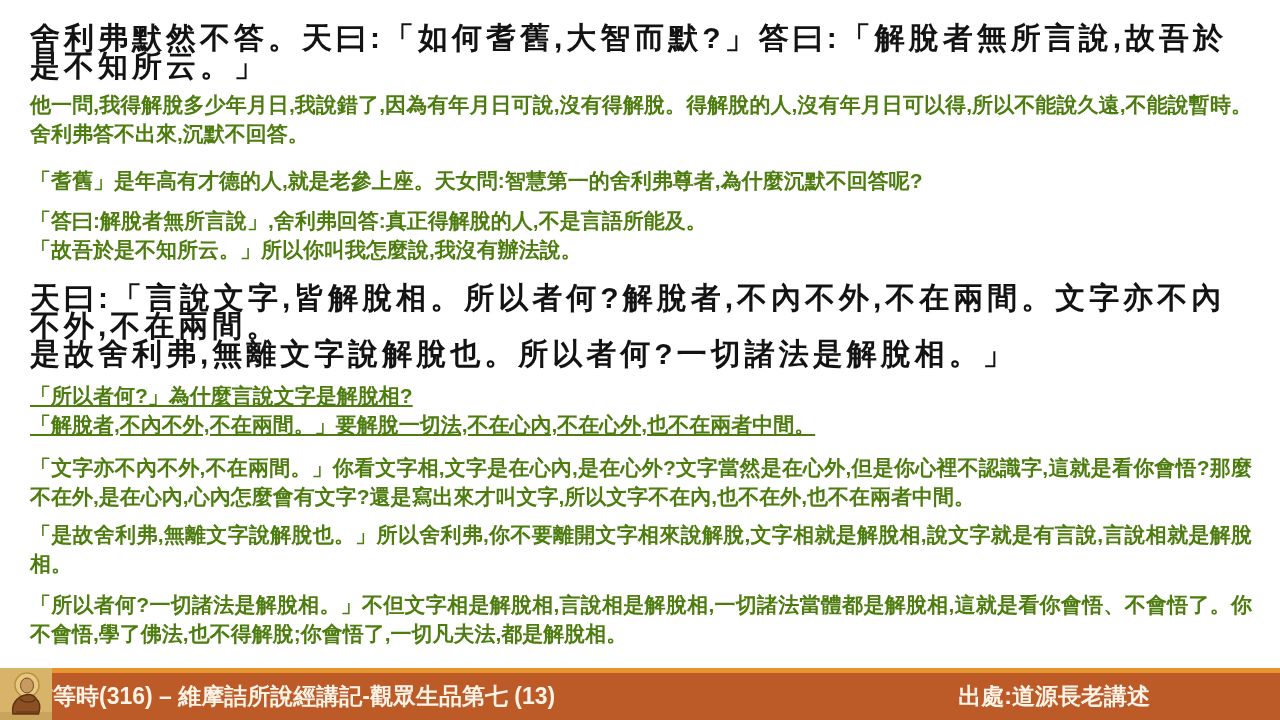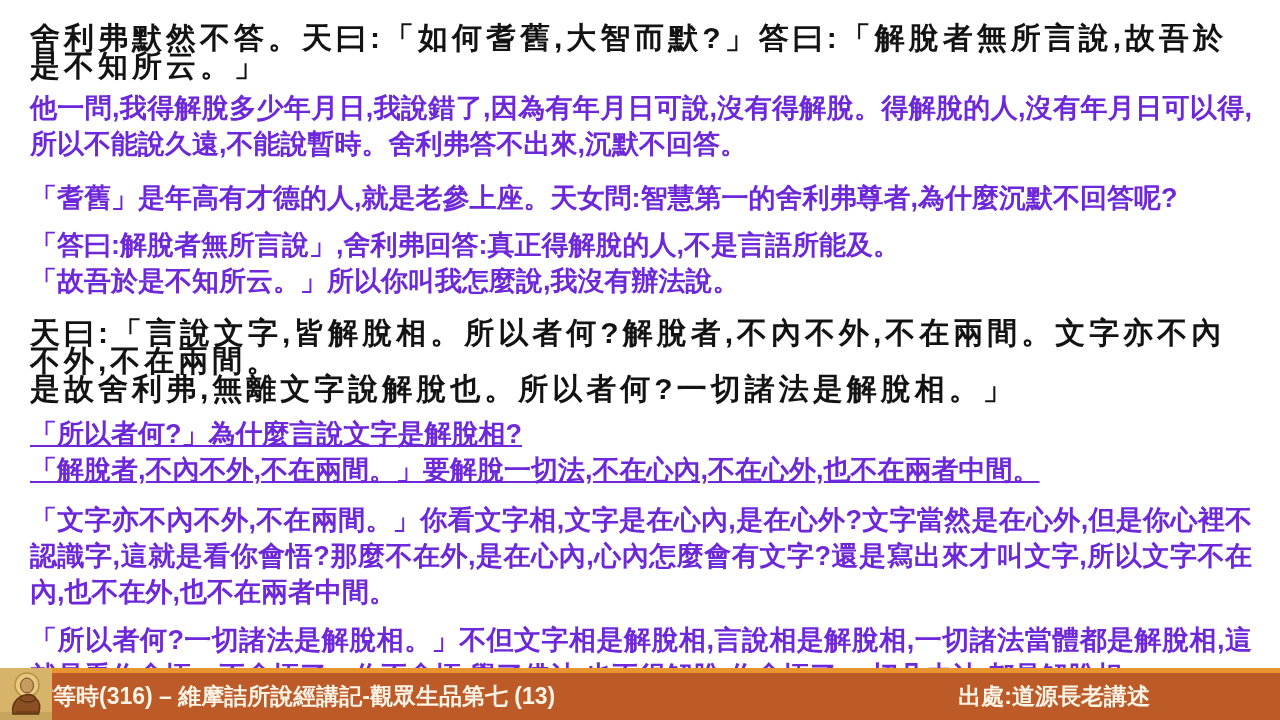--- a/index.html
+++ b/index.html
@@ -15,23 +15,23 @@
     position: absolute;
     left: 0; top: 0;
     width: 1280px;
     height: 668px;
     box-sizing: border-box;
     padding: 24px 28px 0 30px;
     overflow: hidden;
   }
   .para {
     margin: 0;
-    font-size: 27px;
-    line-height: 36px;
-    color: #6d28d9;
+    font-size: 21px;
+    line-height: 29px;
+    color: #4d7c0f;
     font-weight: bold;
     text-align: justify;
     white-space: pre-line;
   }
   .head {
     color: #131313;
     font-size: 30px;
     line-height: 28px;
     letter-spacing: 4px;
     text-align: left;
@@ -80,20 +80,21 @@
   <p class="para head">舍利弗默然不答。天曰:「如何耆舊,大智而默?」答曰:「解脫者無所言說,故吾於是不知所云。」</p>
   <p class="para mt10">他一問,我得解脫多少年月日,我說錯了,因為有年月日可說,沒有得解脫。得解脫的人,沒有年月日可以得,所以不能說久遠,不能說暫時。舍利弗答不出來,沉默不回答。</p>
   <p class="para mt18">「耆舊」是年高有才德的人,就是老參上座。天女問:智慧第一的舍利弗尊者,為什麼沉默不回答呢?</p>
   <p class="para mt11">「答曰:解脫者無所言說」,舍利弗回答:真正得解脫的人,不是言語所能及。
 「故吾於是不知所云。」所以你叫我怎麼說,我沒有辦法說。</p>
   <p class="para head mt20">天曰:「言說文字,皆解脫相。所以者何?解脫者,不內不外,不在兩間。文字亦不內不外,不在兩間。
 是故舍利弗,無離文字說解脫也。所以者何?一切諸法是解脫相。」</p>
   <p class="para mt13">「所以者何?」為什麼言說文字是解脫相?
 「解脫者,不內不外,不在兩間。」要解脫一切法,不在心內,不在心外,也不在兩者中間。</p>
   <p class="para mt14">「文字亦不內不外,不在兩間。」你看文字相,文字是在心內,是在心外?文字當然是在心外,但是你心裡不認識字,這就是看你會悟?那麼不在外,是在心內,心內怎麼會有文字?還是寫出來才叫文字,所以文字不在內,也不在外,也不在兩者中間。</p>
+  <p class="para mt9">「是故舍利弗,無離文字說解脫也。」所以舍利弗,你不要離開文字相來說解脫,文字相就是解脫相,說文字就是有言說,言說相就是解脫相。</p>
   <p class="para mt12">「所以者何?一切諸法是解脫相。」不但文字相是解脫相,言說相是解脫相,一切諸法當體都是解脫相,這就是看你會悟、不會悟了。你不會悟,學了佛法,也不得解脫;你會悟了,一切凡夫法,都是解脫相。</p>
 </main>
 
 <footer class="footer">
   <span class="footer-text">方等時(316) – 維摩詰所說經講記-觀眾生品第七 (13)</span>
   <span class="footer-text">出處:道源長老講述</span>
 </footer>
 
 <div class="footer-logo">
   <svg width="52" height="52" viewBox="0 0 52 52" xmlns="http://www.w3.org/2000/svg">

